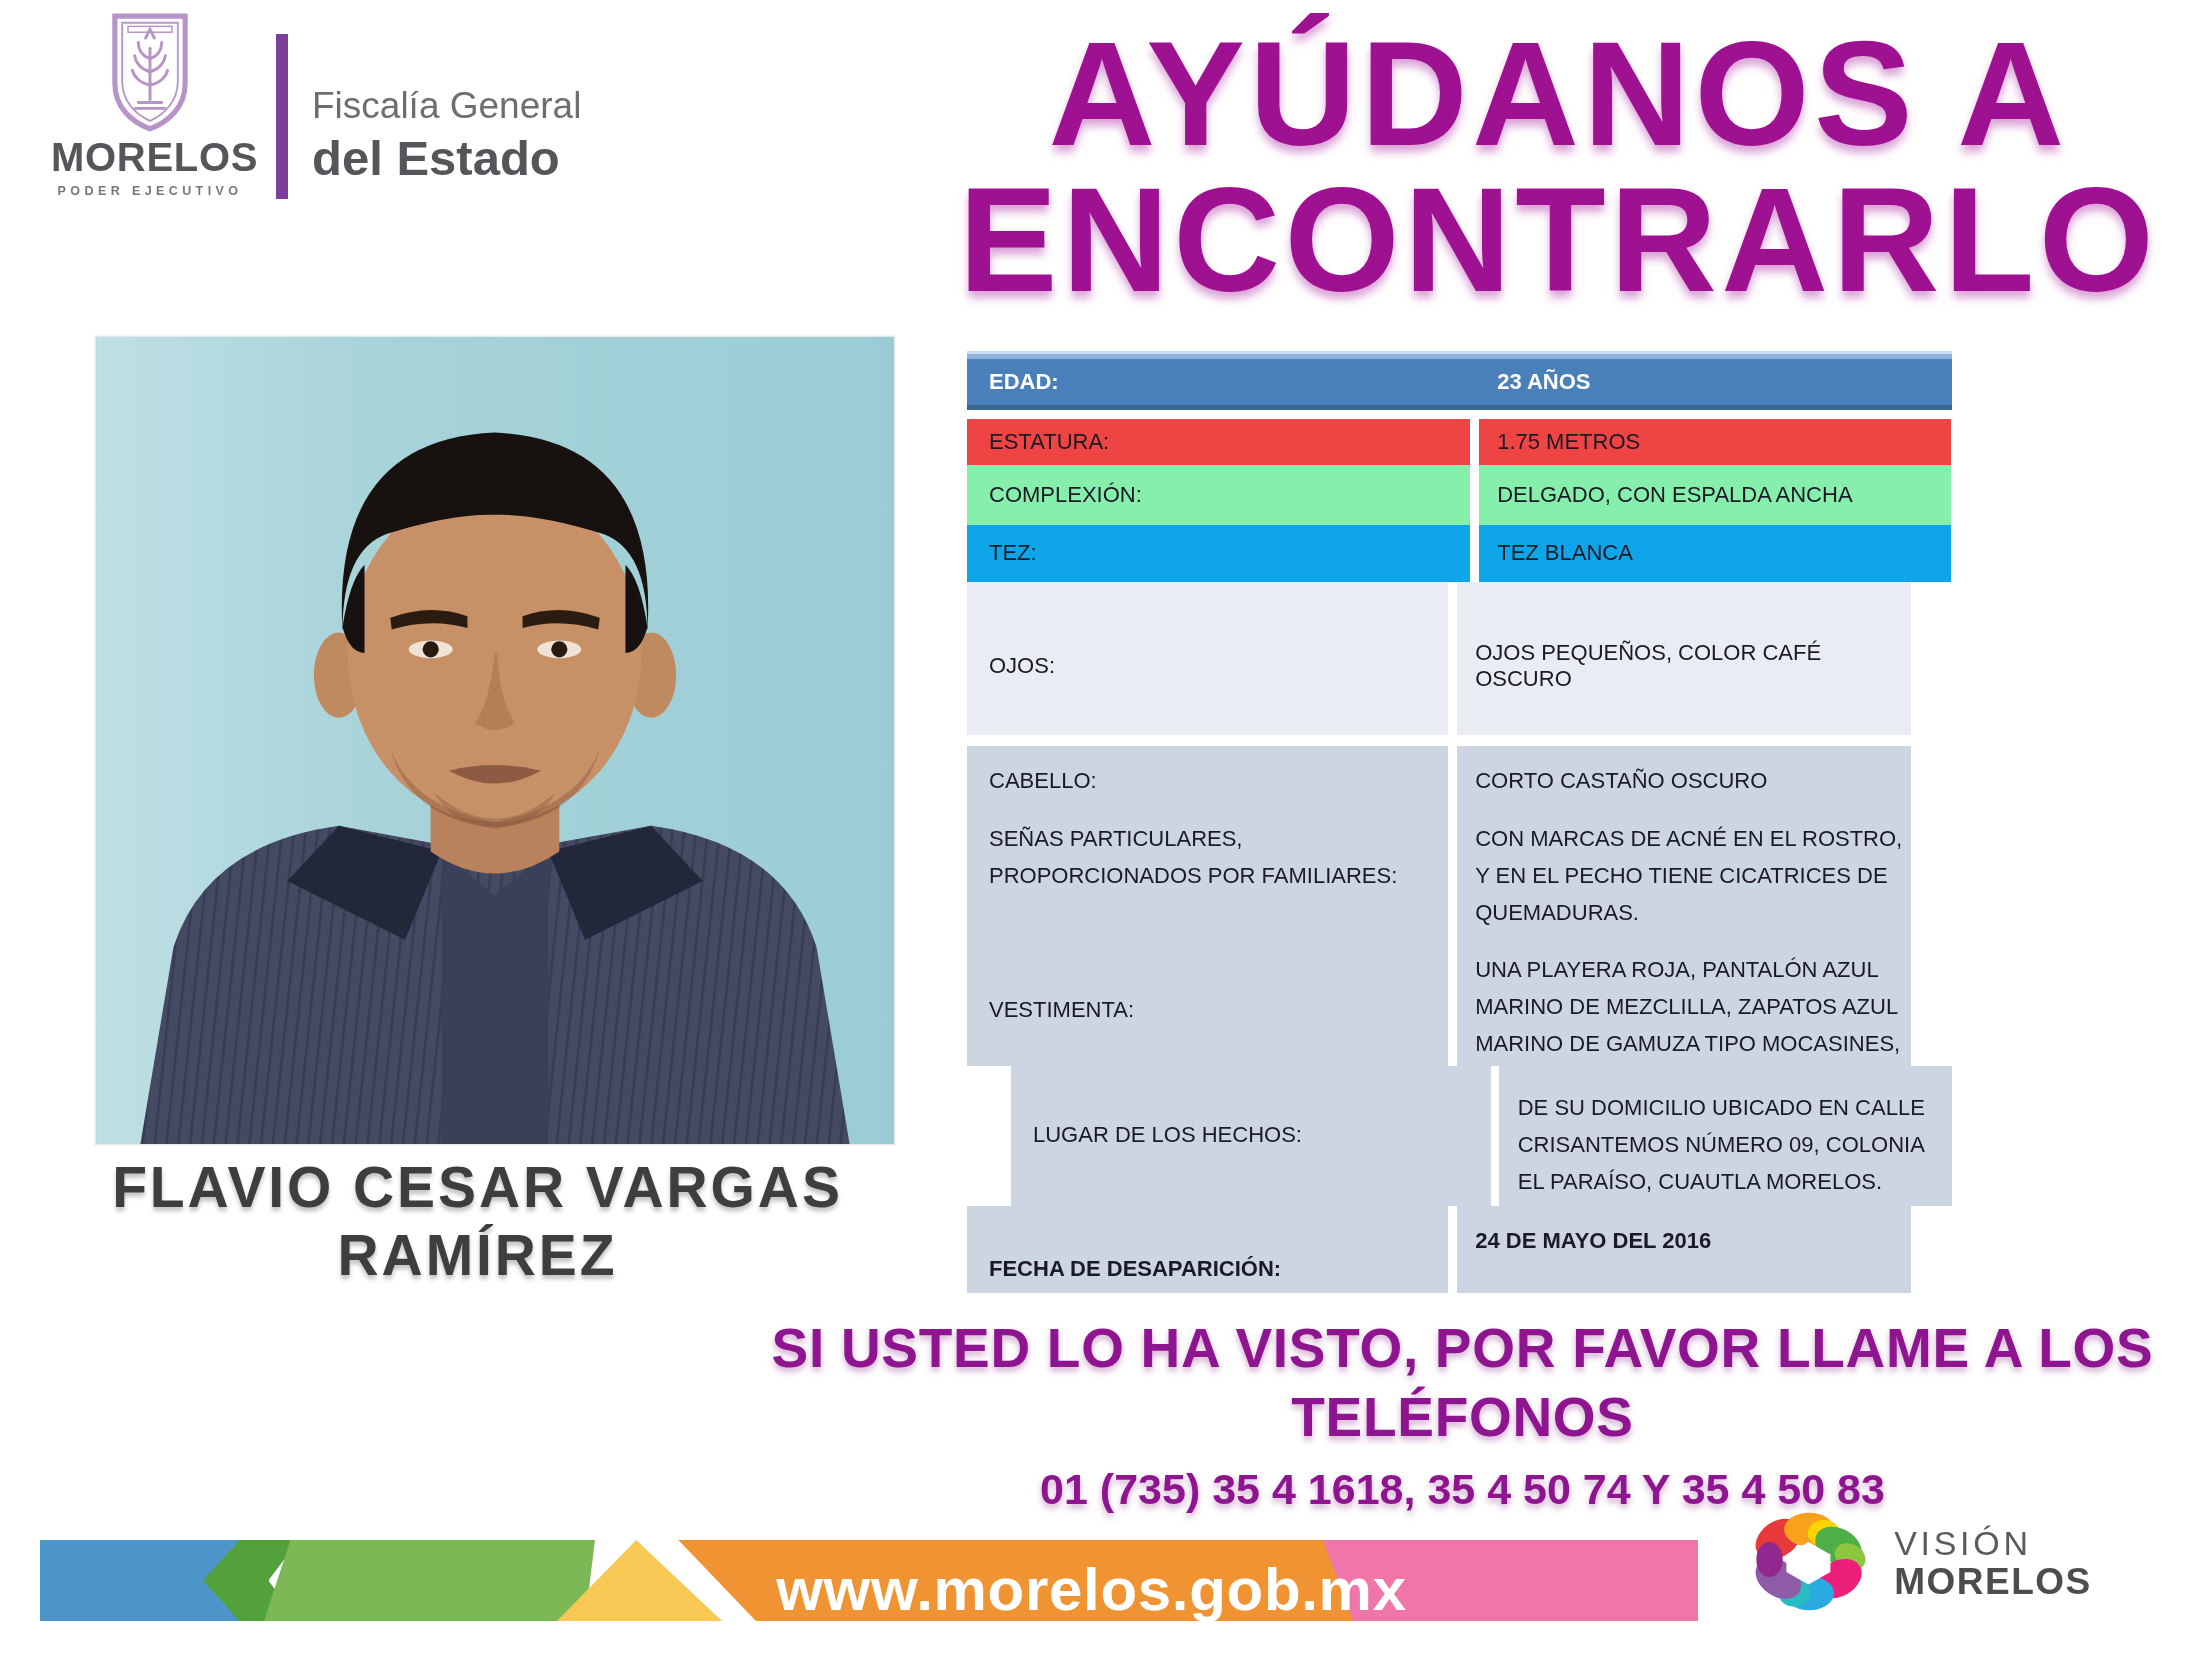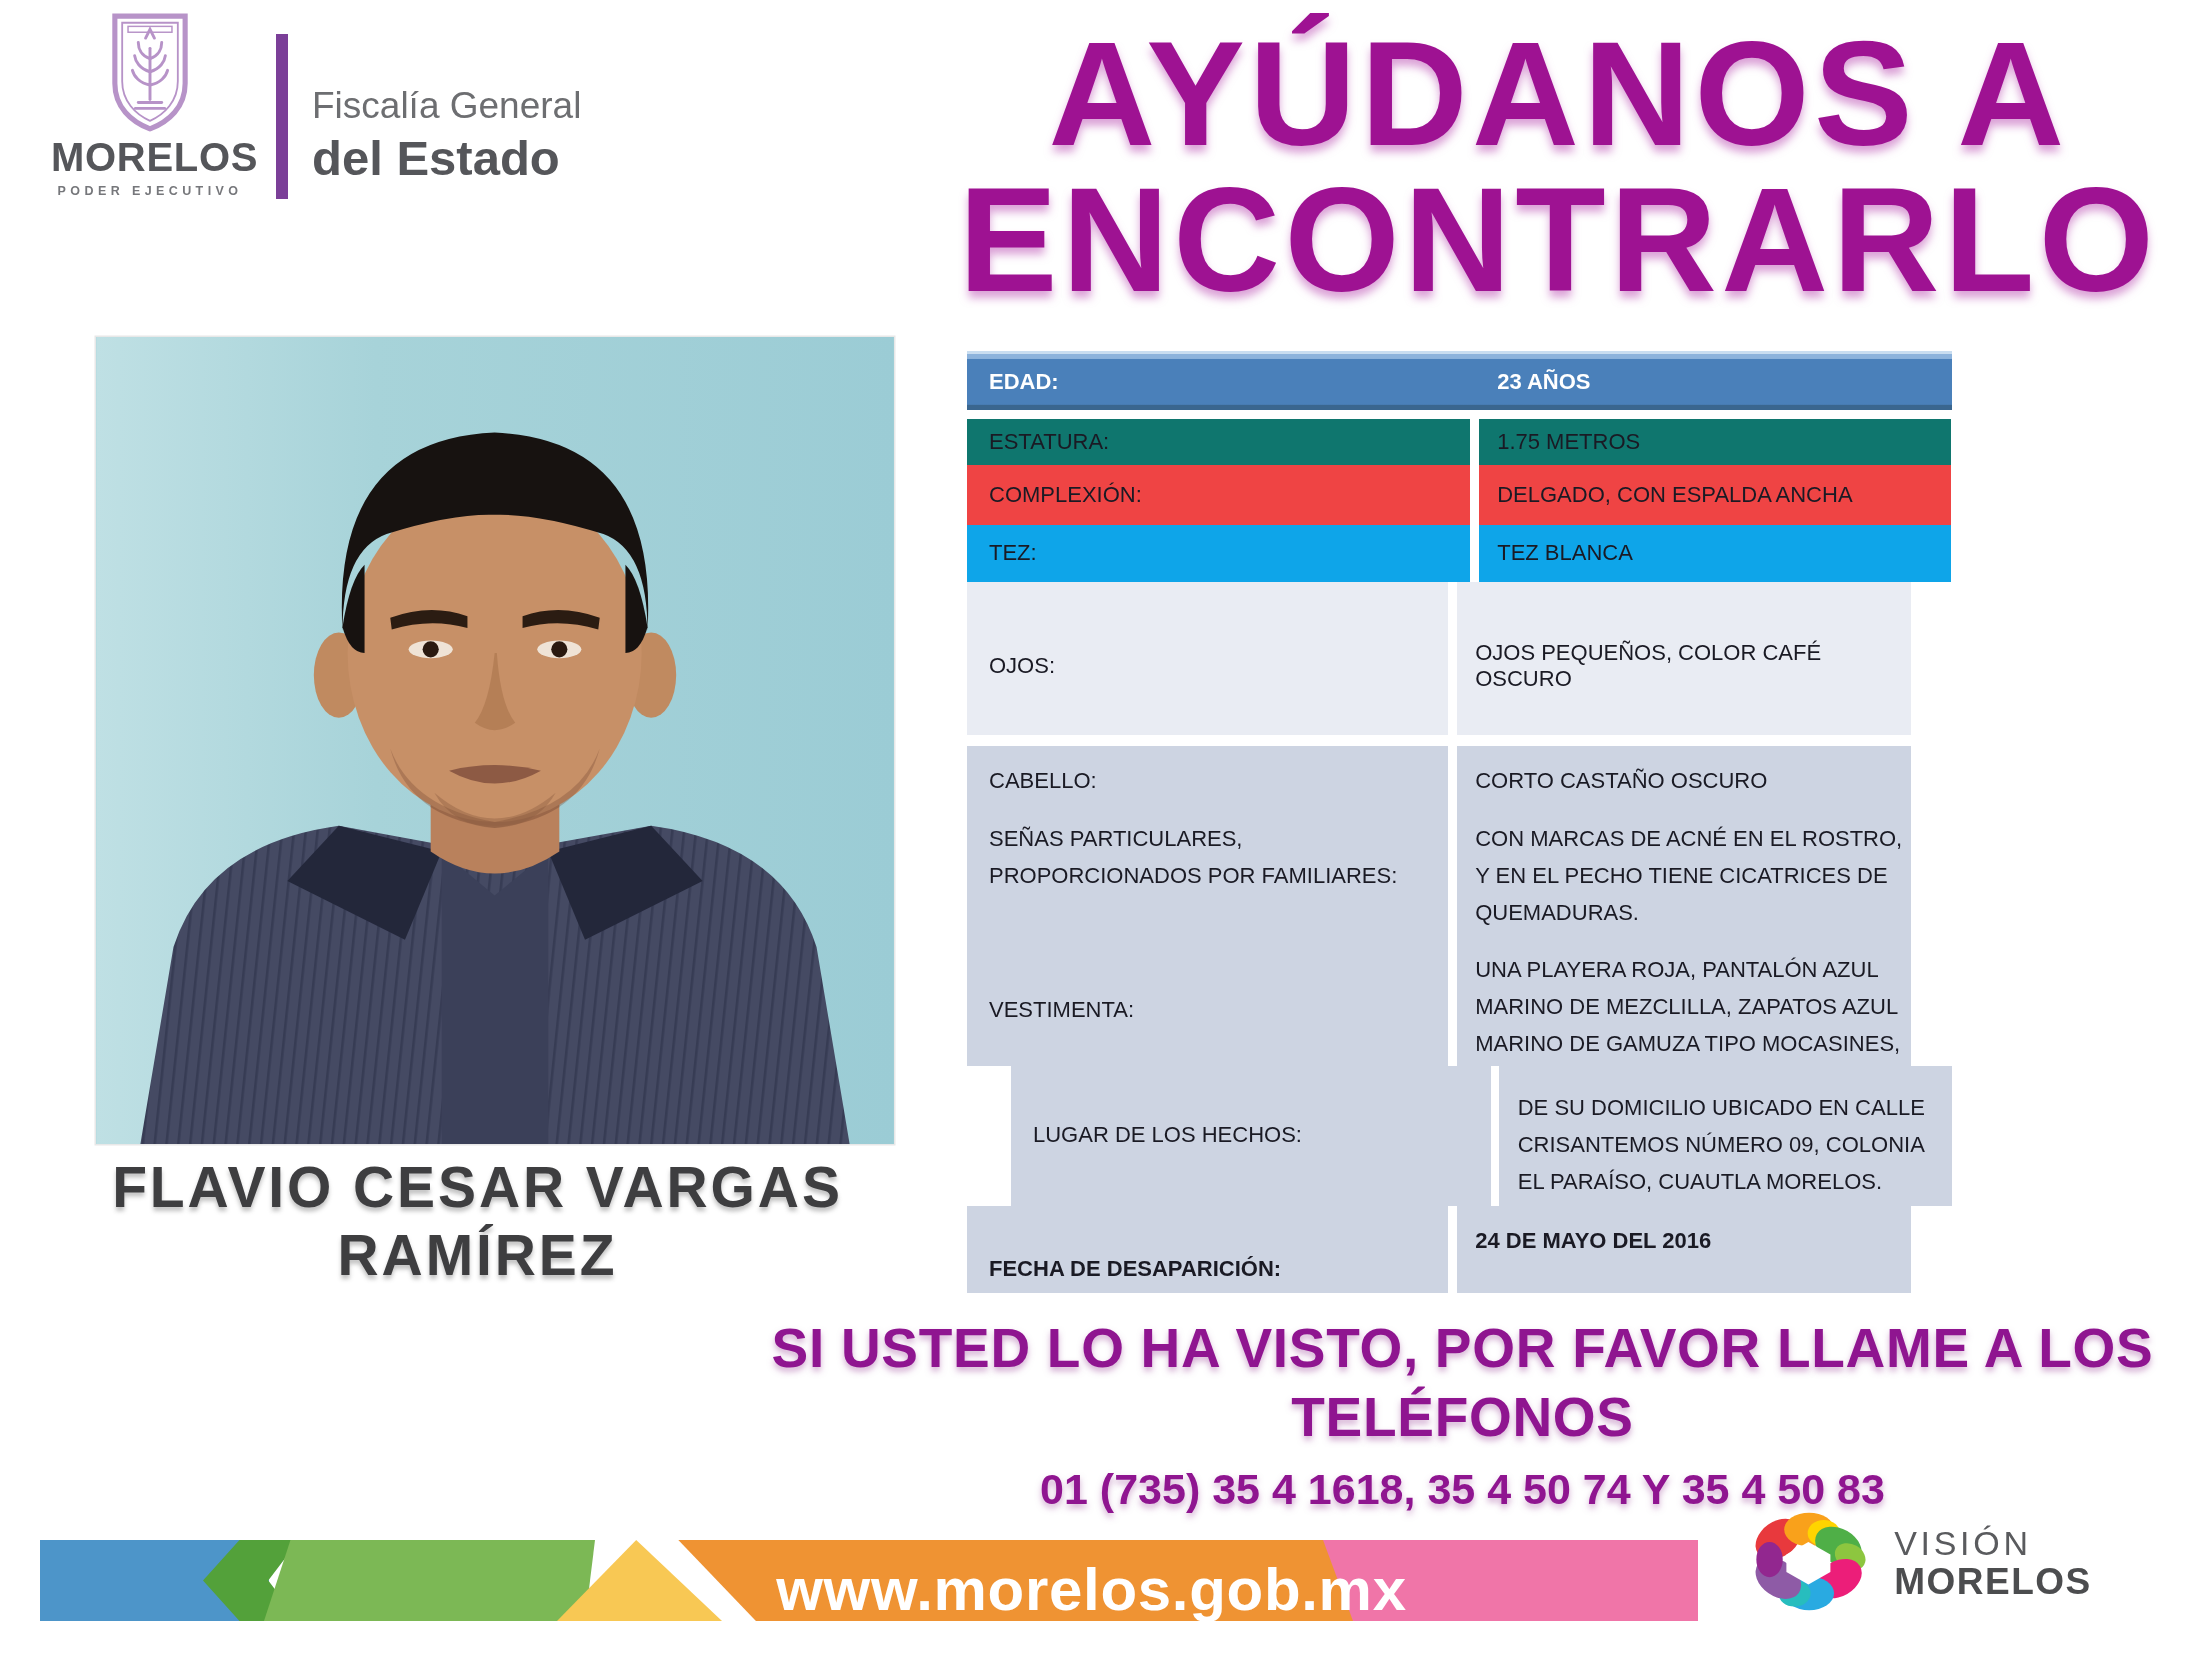--- a/index.html
+++ b/index.html
@@ -35,23 +35,23 @@
   .c1{width:481px;padding-left:22px;box-sizing:content-box;}
   .cgap{width:8.8px;}
   .c2{width:454px;padding-left:18.4px;}
   .thead{height:56px;background:linear-gradient(#8db3dc 0,#8db3dc 8%,#4a80ba 9%,#4a80ba 90%,#3a668f 91%);
          color:#ffffff;font-weight:700;align-items:center;border-top:3.7px solid #c9ddf0;}
   .thead .c1,.thead .c2{display:flex;align-items:center;height:100%;}
   .tgap1{height:8.8px;}
   .r{align-items:flex-start;}
   .r .c1,.r .c2{display:flex;align-items:center;}
   .r-est{height:46px;background:transparent;}
-  .r-est>div{background:#0f766e;height:100%;}
+  .r-est>div{background:#ef4444;height:100%;}
   .r-com{height:60px;}
-  .r-com>div{background:#ef4444;height:100%;}
+  .r-com>div{background:#86efac;height:100%;}
   .r-tez{height:57px;}
   .r-tez>div{background:#0ea5e9;height:100%;}
   .r-ojo{height:153px;}
   .r-ojo>div{background:#e9ecf3;height:100%;align-items:flex-start;padding-top:16px;box-sizing:border-box;}
   .rowcell-gap{background:transparent !important;}
   .tgap2{height:11px;}
   .block .c1,.block .c2{background:#cdd4e2;display:block;line-height:37px;box-sizing:border-box;height:100%;}
   .block{align-items:stretch;}
   .b-cab{height:68px;}  .b-cab .c1,.b-cab .c2{padding-top:16px;}
   .b-sen{height:131px;} .b-sen .c1,.b-sen .c2{padding-top:5.9px;}

